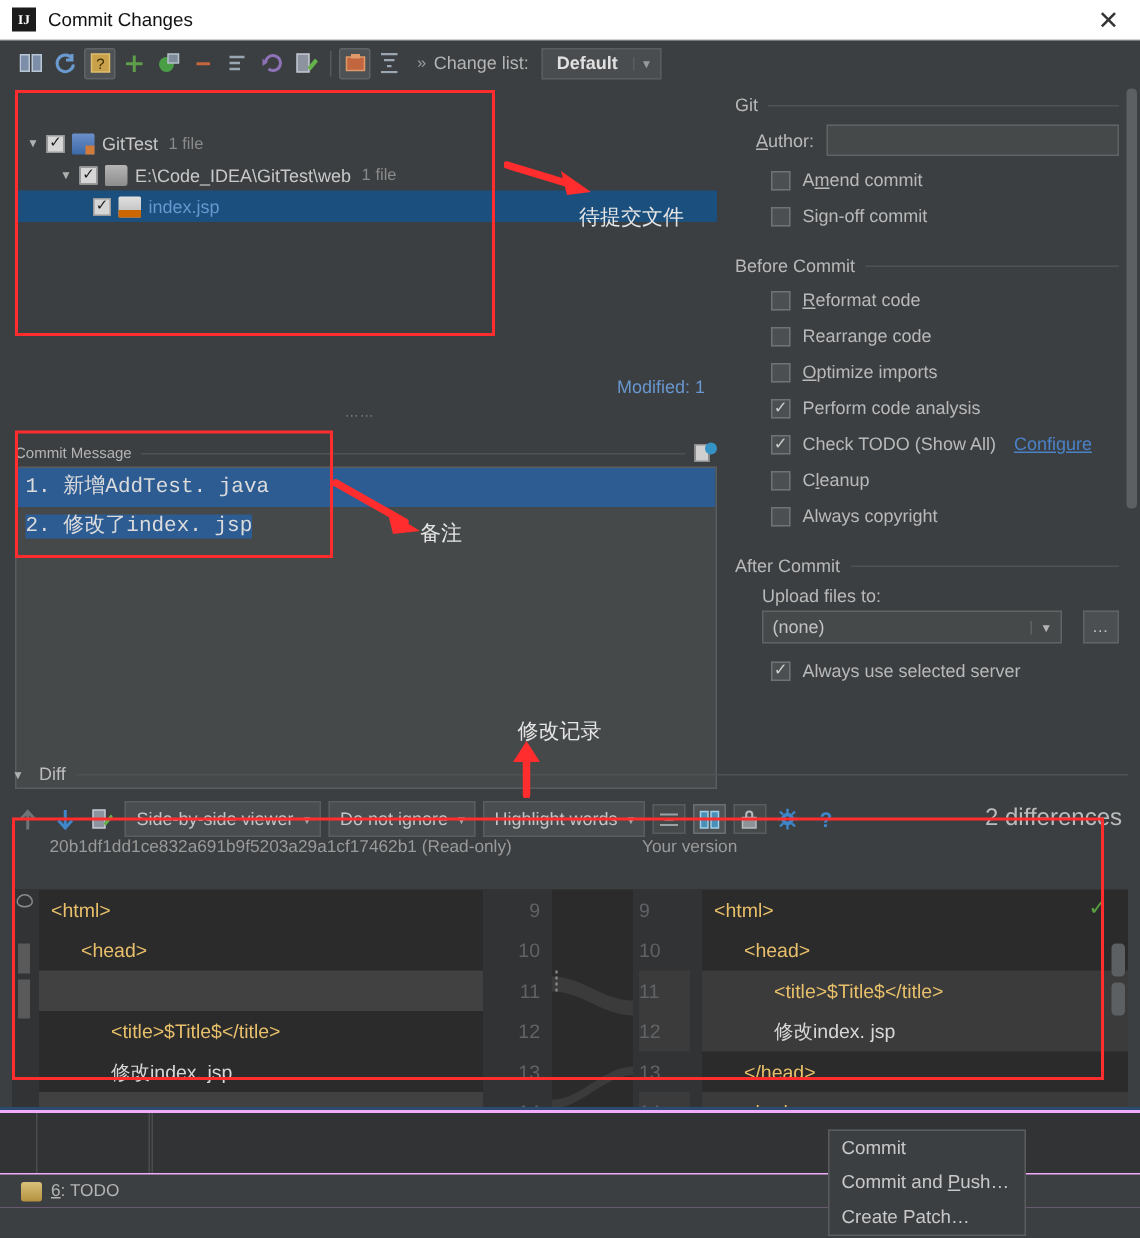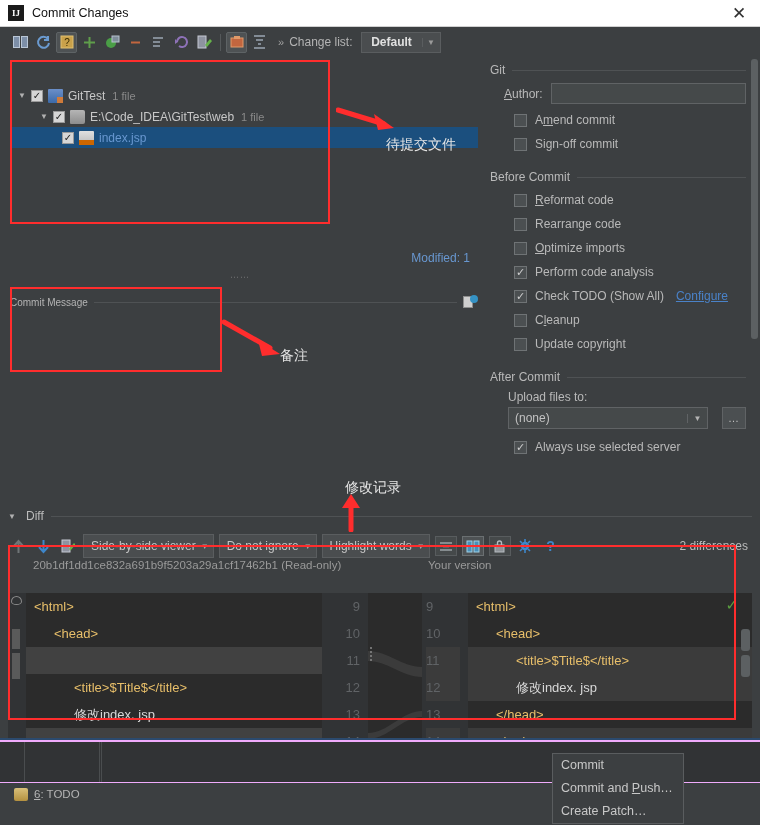--- a/index.html
+++ b/index.html
@@ -177,21 +177,21 @@
   .dbtn { width:20px;height:20px;display:flex;align-items:center;justify-content:center;font-size:13px; }
   .dcombo {
     height:24px;background:#4a4d4f;border:1px solid #5a5d5f;
     display:flex;align-items:center;padding:0 4px 0 7px;gap:5px;
   }
   .dcombo .v { color:#c5c5c5;font-size:12px; }
   .dcombo .ar { color:#a6a6a6;font-size:8px; }
   .tgl { width:22px;height:20px;border:1px solid #585c5e;background:#45494a;
          display:flex;align-items:center;justify-content:center; }
   .tgl.on { background:#4e5254;border-color:#6a6f71; }
-  #diff-count { margin-left:auto;color:#bcbcbc;font-size:12px;padding-right:4px;text-align:center; }
+  #diff-count { margin-left:auto;color:#bcbcbc;font-size:16px;padding-right:4px;text-align:center; }
 
   #diff-labels {
     position:absolute;left:8px;top:532px;width:744px;height:16px;
     font-size:11.5px;color:#9a9a9a;
   }
   #diff-hash { position:absolute; left:25px; top:0; }
   #diff-yourver { position:absolute; left:420px; top:0; }
 
   #diff-body {
     position:absolute;left:8px;top:548px;width:744px;height:165px;
@@ -382,20 +382,24 @@
 
     <div id="cm-header">
       <span class="lbl">Commit Message</span>
       <span class="line"></span>
       <span id="cm-history-icon">
         <span class="doc"></span>
           <span class="clk"></span>
       </span>
     </div>
 
+    <div id="cm-box">
+      <div id="cm-line1">1. 新增AddTest. java</div>
+      <div id="cm-line2"><span>2. 修改了index. jsp</span></div>
+    </div>
   </div>
 
   <div id="right-col">
 
     <div class="sec-head">
       <span class="t">Git</span>
       <span class="ln"></span>
     </div>
 
     <div class="field-row">
@@ -437,21 +441,21 @@
       <span class="box checked">✓</span>
       <span class="txt">Check TODO (Show All)</span>
       <span class="link">Configure</span>
     </div>
     <div class="opt">
       <span class="box"></span>
       <span class="txt">C<u>l</u>eanup</span>
     </div>
     <div class="opt">
       <span class="box"></span>
-      <span class="txt">Update copyright</span>
+      <span class="txt">Always copyright</span>
     </div>
 
     <div class="sec-head" style="margin-top:14px">
       <span class="t">After Commit</span>
       <span class="ln"></span>
     </div>
 
     <div class="sub-lbl">Upload files to:</div>
     <div class="combo-row">
       <span class="combo">

